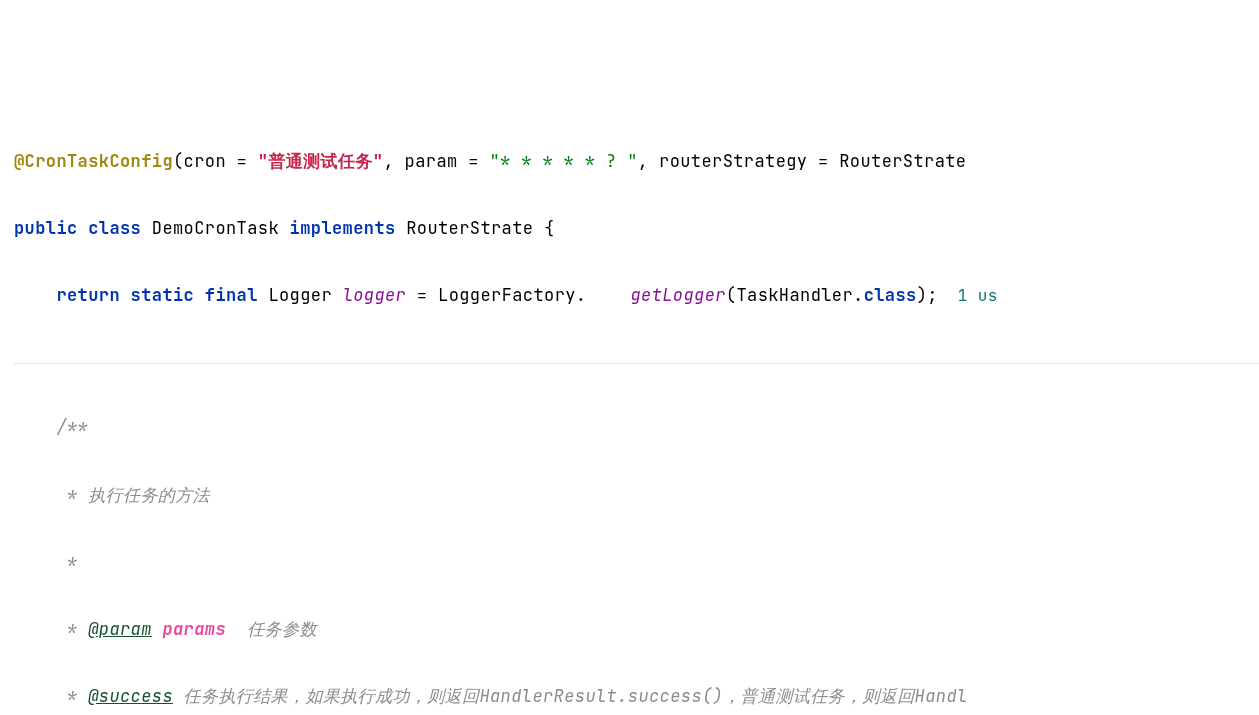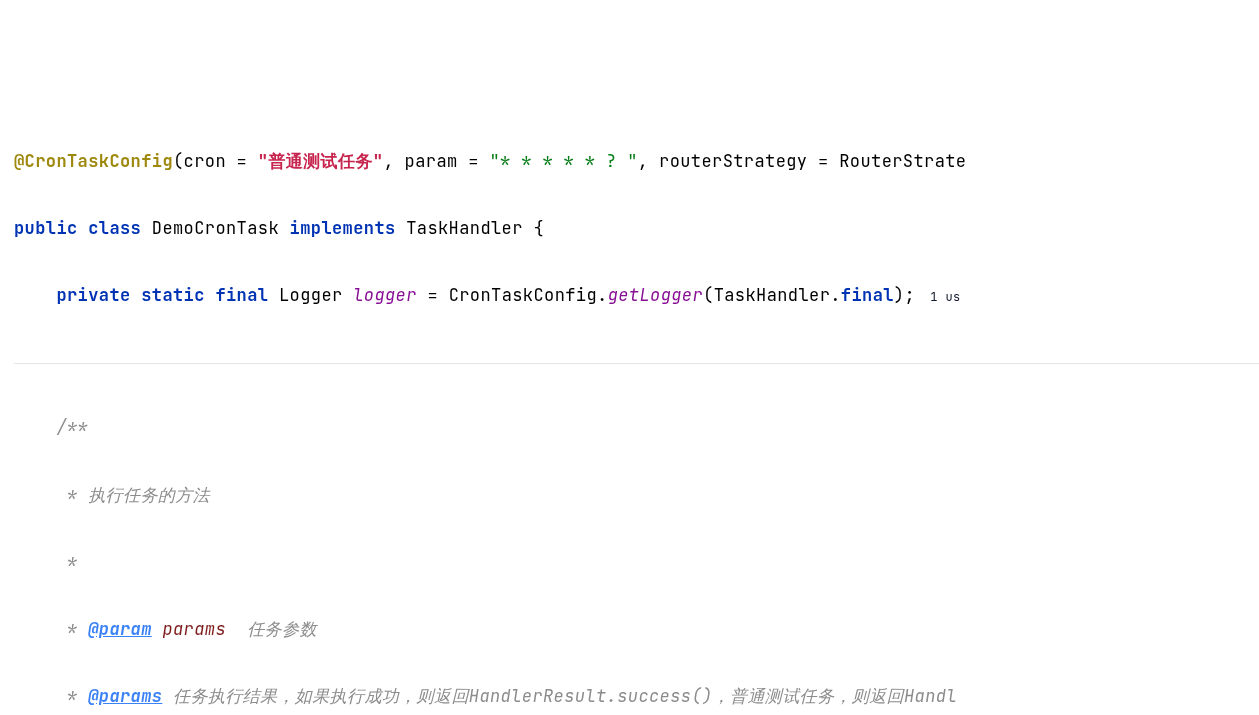--- a/index.html
+++ b/index.html
@@ -13,47 +13,47 @@
       white-space: pre;
       overflow: hidden;
       letter-spacing: 0.4px;
     }
     .code-line {
       display: block;
     }
     .kw { color: #0033B3; font-weight: bold; margin-top: 28px; }
     .anno { color: #9E880D; font-weight: bold; margin-top: 19px; }
     .field-static { color: #871094; font-style: italic; }
-    .static-m { color: #871094; font-style: italic; }
+    .static-m { color: #871094; font-style: italic; margin-left: 44px; }
     .string { color: #067D17; }
     .string-zh { color: #C7254E; font-weight: bold;}
     .doc-comment { color: #8C8C8C; font-style: italic; }
-    .doc-tag { color: #3b82f6; font-style: italic; font-weight: bold; text-decoration: underline; }
-    .doc-param-name { color: #7f1d1d; font-weight: normal; font-style: italic; }
-    .inlay { color: #0f172a; font-size: 12px; }
+    .doc-tag { color: #14532d; font-style: italic; font-weight: normal; text-decoration: underline; }
+    .doc-param-name { color: #ec4899; font-weight: bold; font-style: italic; }
+    .inlay { color: #0f766e; font-size: 16px; }
     .divider {
       border: none;
       border-top: 1px solid #E6E6E6;
       margin: 16px 0 14px 0;
     }
   </style>
 </head>
 <body>
 
 
 
 <div class="code-line"><span class="anno">@CronTaskConfig</span><span>(cron = </span><span class="string-zh">"普通测试任务"</span><span>, param = </span><span class="string">"* * * * * ? "</span><span>, routerStrategy = RouterStrate</span></div>
-<div class="code-line"><span class="kw">public class</span><span> DemoCronTask </span><span class="kw">implements</span><span> TaskHandler {</span></div>
-<div class="code-line">    <span class="kw">private static final</span><span> Logger </span><span class="field-static">logger</span><span> = CronTaskConfig.</span><span class="static-m">getLogger</span><span>(TaskHandler.</span><span class="kw">final</span><span>);</span><span class="inlay">  1 us</span></div>
+<div class="code-line"><span class="kw">public class</span><span> DemoCronTask </span><span class="kw">implements</span><span> RouterStrate {</span></div>
+<div class="code-line">    <span class="kw">return static final</span><span> Logger </span><span class="field-static">logger</span><span> = LoggerFactory.</span><span class="static-m">getLogger</span><span>(TaskHandler.</span><span class="kw">class</span><span>);</span><span class="inlay">  1 us</span></div>
 <hr class="divider">
 <div class="code-line doc-comment">    /**</div>
 <div class="code-line doc-comment">     * 执行任务的方法</div>
 <div class="code-line doc-comment">     *</div>
 <div class="code-line doc-comment"><span>     * </span><span class="doc-tag">@param</span><span class="doc-param-name"> params</span><span>  任务参数</span></div>
-<div class="code-line doc-comment"><span>     * </span><span class="doc-tag">@params</span><span> 任务执行结果，如果执行成功，则返回HandlerResult.success()，普通测试任务，则返回Handl</span></div>
+<div class="code-line doc-comment"><span>     * </span><span class="doc-tag">@success</span><span> 任务执行结果，如果执行成功，则返回HandlerResult.success()，普通测试任务，则返回Handl</span></div>
 
 
 
 
 
 
 
 
 
 

